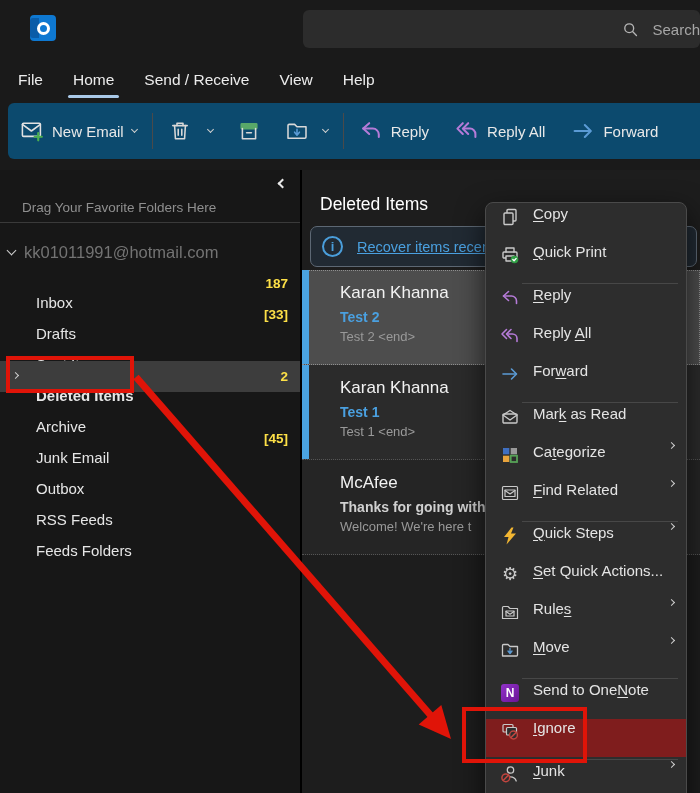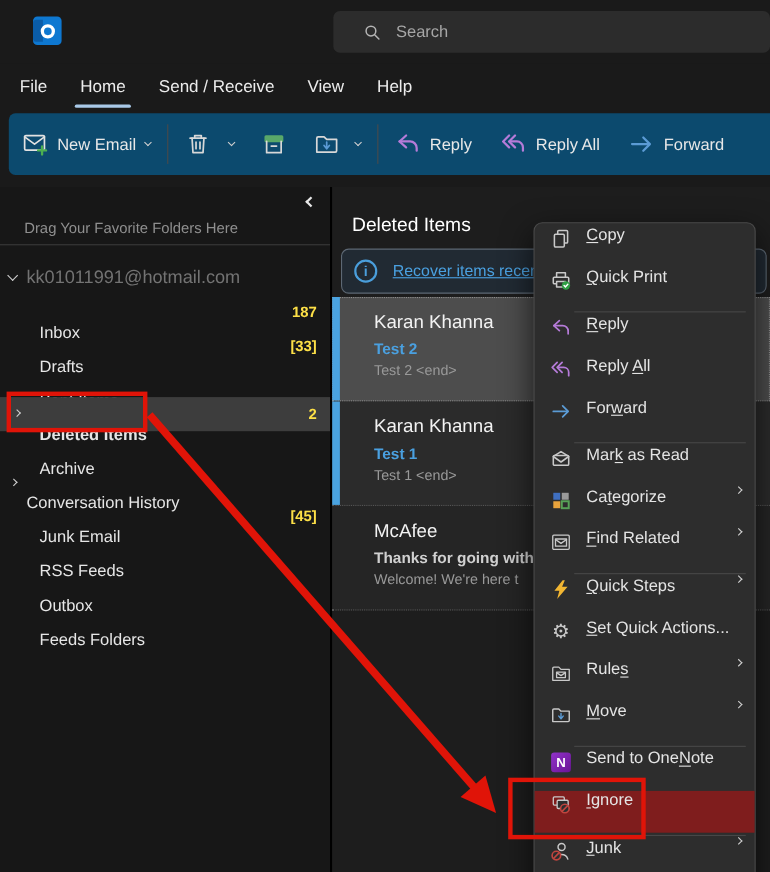--- a/index.html
+++ b/index.html
@@ -7,21 +7,21 @@
        font-family:"Liberation Sans","DejaVu Sans",sans-serif;color:#e8e8e8;}
   #app *{box-sizing:border-box;}
 
   
   #topbar{position:absolute;left:0;top:0;width:700px;height:58px;background:#1a1a1a;}
   #logo{position:absolute;left:30px;top:15px;width:26px;height:26px;background:#0e78d1;
         border-radius:4px;display:flex;align-items:center;justify-content:center;}
   #logo::before{content:"";position:absolute;left:0;top:3px;width:9px;height:20px;background:#0a5ca8;border-radius:3px 0 0 3px;}
   #logo .oring{position:relative;width:13px;height:13px;border:3px solid #fff;border-radius:50%;}
   #search{position:absolute;left:303px;top:10px;width:397px;height:38px;background:#2c2c2c;
-          border-radius:6px;display:flex;align-items:center;color:#a6a6a6;font-size:15px;}
+          border-radius:6px;display:flex;align-items:center;color:#a6a6a6;font-size:15px;justify-content:flex-end;}
   #search svg{width:17px;height:17px;margin:0 13px 0 27px;}
 
   
   #menubar{position:absolute;left:0;top:58px;width:700px;height:44px;display:flex;
            align-items:center;padding-left:18px;gap:30px;font-size:15.5px;color:#ececec;}
   .mb-item{position:relative;cursor:default;}
   .mb-item.active{font-weight:normal;}
   .mb-item.active::after{content:"";position:absolute;left:-5px;right:-5px;bottom:-9px;height:3px;
            background:#a9c9e8;border-radius:2px;}
 
@@ -216,33 +216,29 @@
           <span class="name">Sent Items</span>
         </div>
         <div class="folder-row selected">
           <span class="cv sm right chevpos"></span>
           <span class="name">Deleted Items</span>
           <span class="count">2</span>
         </div>
         <div class="folder-row">
           <span class="name">Archive</span>
         </div>
-        <div class="folder-row outdent">
-          <span class="cv sm right chevin"></span>
-          <span class="name">Conversation History</span>
-        </div>
         <div class="folder-row">
           <span class="name">Junk Email</span>
           <span class="count">[45]</span>
         </div>
         <div class="folder-row">
+          <span class="name">Outbox</span>
+        </div>
+        <div class="folder-row">
           <span class="name">RSS Feeds</span>
-        </div>
-        <div class="folder-row">
-          <span class="name">Outbox</span>
         </div>
         <div class="folder-row">
           <span class="name">Feeds Folders</span>
         </div>
       </div>
   </div>
 
   <div id="divider-v"></div>
   <div id="listpanel">
     <div id="list-title">Deleted Items</div>

